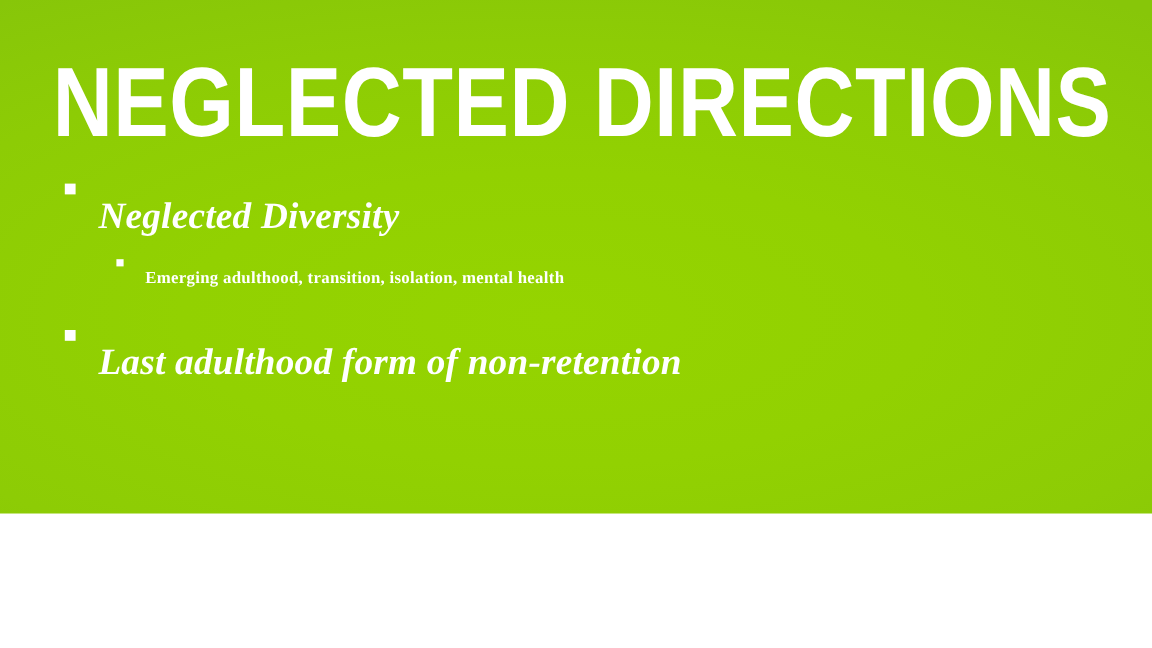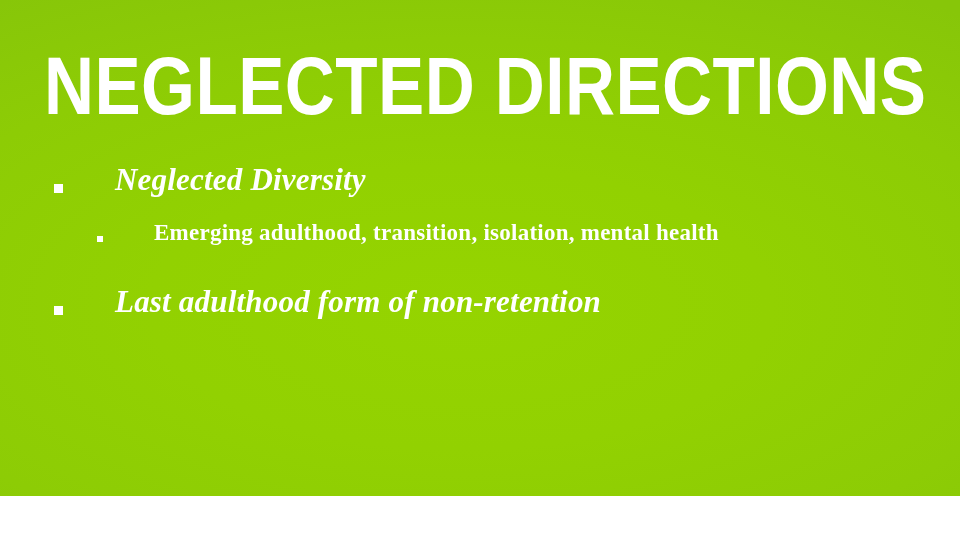--- a/index.html
+++ b/index.html
@@ -4,21 +4,21 @@
 <style>
   html, body {
     margin: 0;
     padding: 0;
     background: #ffffff;
   }
 
   #slide {
     position: relative;
     width: 960px;
-    height: 496px;
+    height: 428px;
     overflow: hidden;
     
     background-color: #8FCE06;
     background-image:
       radial-gradient(ellipse 85% 75% at 48% 62%, #95D400 0%, #92D101 38%, #8DCC05 72%, #87C609 100%);
     font-family: "Liberation Serif", "DejaVu Serif", serif;
     -webkit-font-smoothing: antialiased;
   }
 
   
@@ -47,23 +47,22 @@
   
   #body-block {
     position: absolute;
     left: 0;
     top: 160px;
     width: 960px;
   }
 
   .bullet-row {
     display: flex;
-    align-items: flex-end;
+    align-items: flex-start;
     color: #FFFFFF;
-    gap: 33px;
   }
 
   .bullet-marker {
     display: inline-block;
     background: #FFFFFF;
     flex: 0 0 auto;
   }
 
   
   .level1 {
@@ -97,21 +96,21 @@
     width: 6px;
     height: 6px;
     margin-right: 18px;
     position: relative;
     top: -4px;
   }
   .level2 .bullet-text {
     font-family: "Liberation Serif", "DejaVu Serif", serif;
     font-weight: 700;
     font-style: normal;
-    font-size: 23px;
+    font-size: 14px;
     line-height: 26px;
     letter-spacing: 0.25px;
     white-space: nowrap;
   }
 
   .spacer-lg { height: 16px; }
 </style>
 </head>
 <body>
 

